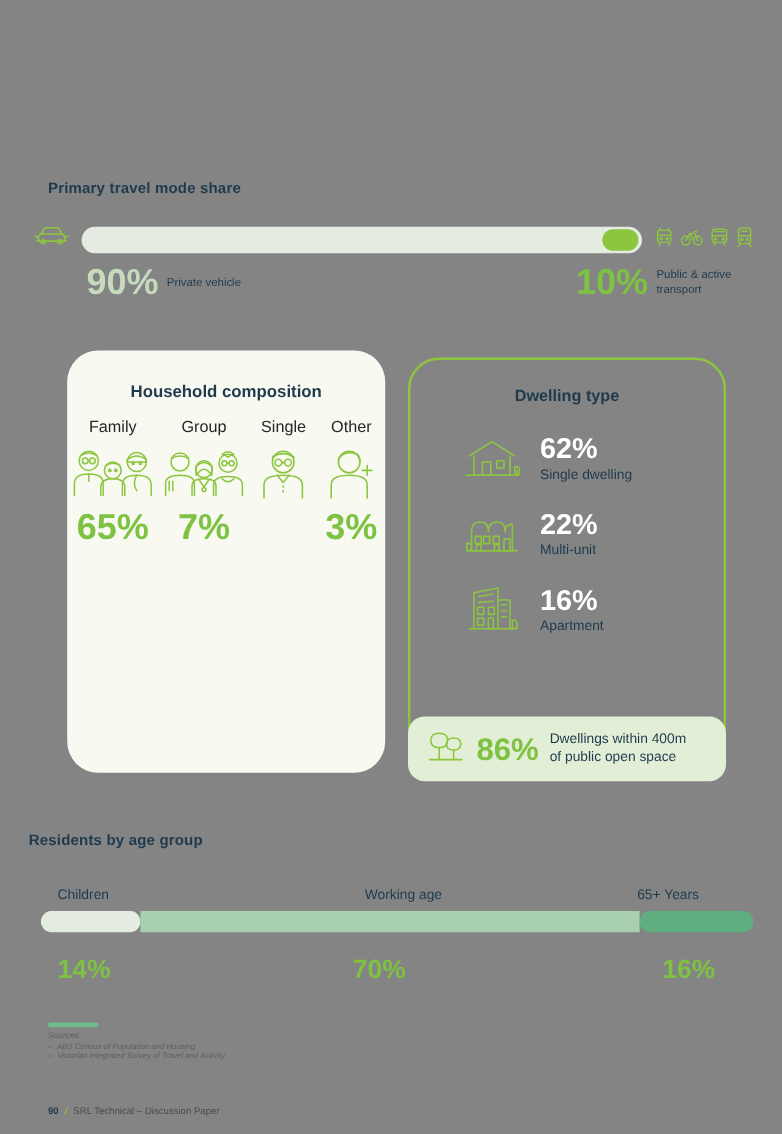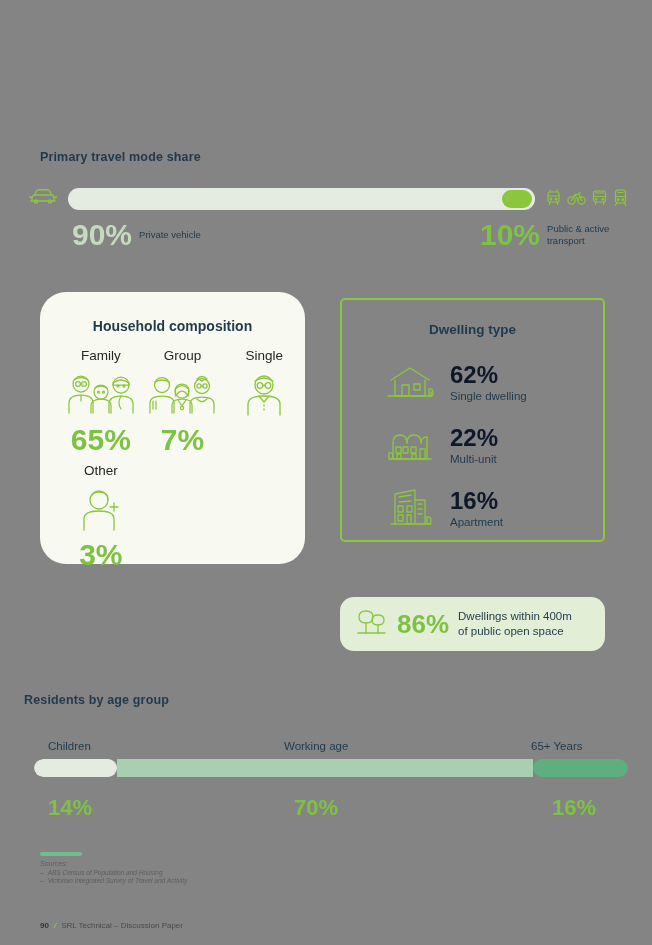--- a/index.html
+++ b/index.html
@@ -117,40 +117,39 @@
     font-size: 9.5px;
     color: #1f3a4d;
     line-height: 1.25;
     font-weight: normal;
     max-width: 80px;
   }
 
   
   .household-card {
     position: absolute;
-    left: 40px;
+    left: 56px;
     top: 292px;
     width: 265px;
-    height: 272px;
+    height: 352px;
     background: #f8f9f1;
     border-radius: 26px;
   }
   .card-title {
     text-align: center;
     font-size: 14px;
     font-weight: bold;
     color: #1f3a4d;
     margin-top: 26px;
   }
   .household-grid {
     display: grid;
-    grid-template-columns: 1fr 1fr 1fr;
+    grid-template-columns: 1fr 1fr 1fr 1fr;
     row-gap: 8px;
     margin-top: 14px;
-    margin-left: 20px;
   }
   .hh-cell {
     text-align: center;
   }
   .hh-label {
     font-size: 13.5px;
     color: #262626;
     margin-bottom: 4px;
   }
   .hh-icon {
@@ -166,23 +165,23 @@
     line-height: 1;
     margin-top: 4px;
   }
 
   
   .dwelling-card {
     position: absolute;
     left: 340px;
     top: 298px;
     width: 265px;
-    height: 244px;
+    height: 352px;
     border: 2px solid #8cc63f;
-    border-radius: 5px;
+    border-radius: 26px;
     box-sizing: border-box;
   }
   .dwelling-title {
     text-align: center;
     font-size: 13.5px;
     font-weight: bold;
     color: #1f3a4d;
     margin-top: 22px;
   }
   .dwelling-rows {
@@ -197,21 +196,21 @@
   }
   .dw-icon {
     width: 52px;
     display: flex;
     align-items: center;
     justify-content: center;
   }
   .dw-pct {
     font-size: 24px;
     font-weight: bold;
-    color: #0f172a;
+    color: #ffffff;
     line-height: 1;
   }
   .dw-label {
     font-size: 11.5px;
     color: #1f3a4d;
     margin-top: 3px;
   }
 
   
   .openspace-badge {
@@ -602,21 +601,21 @@
       <span>Dwellings within 400m</span><br>
       <span>of public open space</span>
     </span>
   </div>
 
   <div id="age-heading" class="section-heading">Residents by age group</div>
 
   <div class="age-block">
     <div class="age-labels">
       <span class="age-label" style="left:14px;">Children</span>
-      <span class="age-label" style="left:250px;">Working age</span>
+      <span class="age-label" style="left:270px;">Working age</span>
       <span class="age-label" style="left:497px;">65+ Years</span>
     </div>
     <div class="age-bar">
       <div class="age-seg s0" style="width:14%;"></div>
       <div class="age-seg s1" style="width:70%;"></div>
       <div class="age-seg s2" style="width:16%;"></div>
     </div>
     <div class="age-values">
       <span class="age-val" style="left:14px;">14%</span>
       <span class="age-val" style="left:260px;">70%</span>

